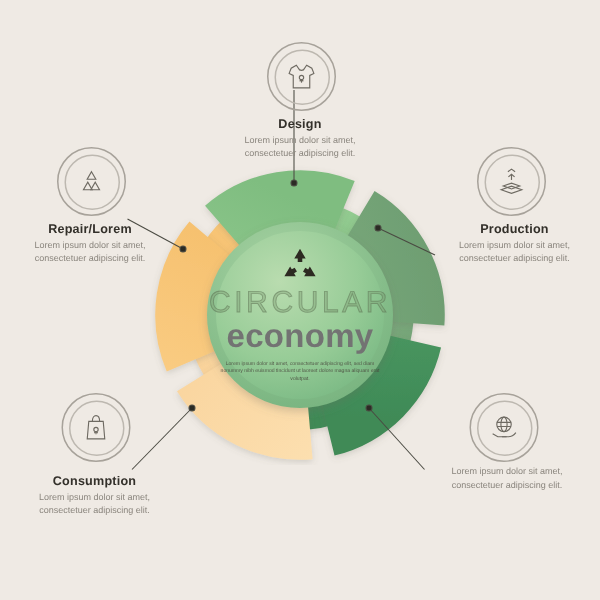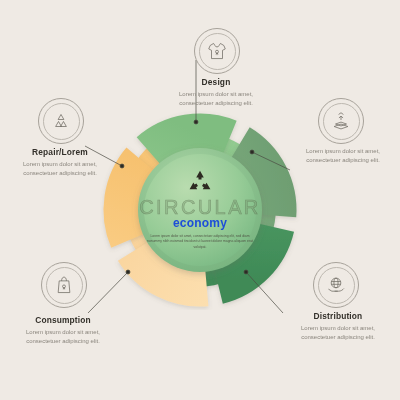--- a/index.html
+++ b/index.html
@@ -19,21 +19,21 @@
     text-align:center;pointer-events:none;
   }
   .recycle-sym{width:26px;height:24px;margin-bottom:3px;}
   .circular-word{
     font-size:20px;letter-spacing:2.4px;font-weight:400;
     color:rgba(120,150,110,0.35);
     -webkit-text-stroke:0.6px rgba(90,110,80,0.5);
     line-height:1.05;
   }
   .economy-word{
-    font-size:12px;font-weight:700;color:#1d4ed8;letter-spacing:.2px;
+    font-size:22px;font-weight:700;color:#737373;letter-spacing:.2px;
     line-height:1.1;margin-top:-1px;
   }
   .center-body{
     margin-top:4px;font-size:3.4px;line-height:1.55;color:#4a4a3e;
     width:108px;opacity:.88;
   }
 
   .callout{position:absolute;}
   .icon-badge{
     position:absolute;width:44px;height:44px;border-radius:50%;
@@ -154,21 +154,21 @@
     <circle cx="246" cy="272" r="2"></circle>
 
     <line x1="88" y1="313" x2="128" y2="272"></line>
     <circle cx="128" cy="272" r="2"></circle>
 
     <line x1="85" y1="146" x2="122" y2="166"></line>
     <circle cx="122" cy="166" r="2"></circle>
   </g>
 </svg>
 
-<div class="callout" style="left:164px;top:28px;width:104px;">
+<div class="callout" style="left:148px;top:28px;width:104px;">
   <div class="icon-badge" style="left:30px;top:0;">
     <svg width="22" height="22" viewBox="0 0 32 32" fill="none" stroke="#6E6A62" stroke-width="1.1">
       <path d="M11 5 L6 8 L4 13 L8 15 L8 27 L24 27 L24 15 L28 13 L26 8 L21 5 L19 8 A3.2 3.2 0 0 1 13 8 Z"></path>
       <circle cx="16" cy="17" r="2.1"></circle>
       <path d="M16 19.1 L16 22"></path>
       <path d="M14.2 20.6 L16 19.1 L17.8 20.6"></path>
     </svg>
   </div>
   <div class="cap-center" style="margin-top:49px;">
     <div class="cap-title">Design</div>
@@ -183,39 +183,39 @@
   <div class="icon-badge" style="left:28px;top:0;">
     <svg width="22" height="22" viewBox="0 0 32 32" fill="none" stroke="#6E6A62" stroke-width="1.1">
       <path d="M6 24 L16 27.5 L26 24 L16 20.5 Z"></path>
       <path d="M8 20.4 L16 23.2 L24 20.4 L16 17.6 Z"></path>
       <path d="M16 14.5 L16 9"></path>
       <path d="M13 11.5 L16 9 L19 11.5"></path>
       <path d="M12.5 6.5 L16 4 L19.5 6.5"></path>
     </svg>
   </div>
   <div class="cap-center" style="margin-top:49px;">
+    <div class="cap-title">Production</div>
     <div class="cap-body">
       <span>Lorem ipsum dolor sit amet,</span><br>
       <span>consectetuer adipiscing elit.</span>
     </div>
   </div>
 </div>
 
 <div class="callout" style="left:283px;top:262px;width:110px;">
   <div class="icon-badge" style="left:30px;top:0;">
     <svg width="22" height="22" viewBox="0 0 32 32" fill="none" stroke="#6E6A62" stroke-width="1.1">
       <circle cx="16" cy="13" r="7"></circle>
       <ellipse cx="16" cy="13" rx="3" ry="7"></ellipse>
       <path d="M9.2 11 L22.8 11 M9.2 15 L22.8 15"></path>
       <path d="M5 22 L10 25 L20 25 C23 25 26 23 27.5 21"></path>
       <path d="M14 25 L18.5 25"></path>
     </svg>
   </div>
   <div class="cap-center" style="margin-top:49px;">
-    <div class="cap-title">Distribution</div>
     <div class="cap-body">
       <span>Lorem ipsum dolor sit amet,</span><br>
       <span>consectetuer adipiscing elit.</span>
     </div>
   </div>
 </div>
 
 <div class="callout" style="left:8px;top:262px;width:110px;">
   <div class="icon-badge" style="left:33px;top:0;">
     <svg width="22" height="22" viewBox="0 0 32 32" fill="none" stroke="#6E6A62" stroke-width="1.1">

